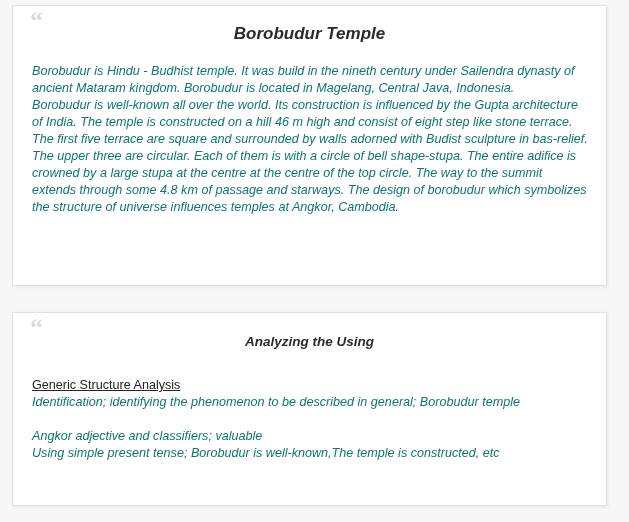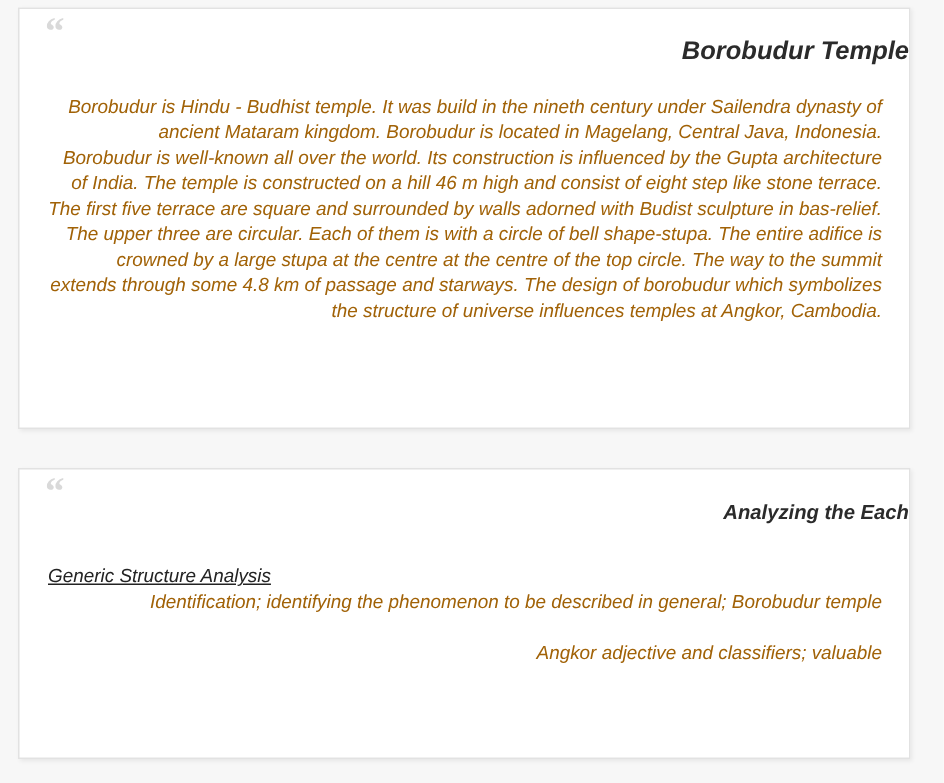--- a/index.html
+++ b/index.html
@@ -44,55 +44,54 @@
     top: 2px;
     font-family: "Liberation Serif", "DejaVu Serif", serif;
     font-size: 26px;
     font-weight: bold;
     color: #d9d9d9;
     line-height: 1;
     letter-spacing: 0px;
     user-select: none;
   }
   .card-title {
-    text-align: right;
+    text-align: center;
     font-family: "Liberation Sans", "DejaVu Sans", sans-serif;
     font-weight: bold;
     font-style: italic;
     color: #2b2b2b;
     margin: 0;
   }
   .card-1 .card-title {
     font-size: 17px;
     padding-top: 18px;
   }
   .card-2 .card-title {
     font-size: 13.5px;
     padding-top: 21px;
   }
   .body-text {
     font-family: "Liberation Sans", "DejaVu Sans", sans-serif;
     font-style: italic;
     font-size: 12.6px;
     line-height: 17px;
-    color: #a16207;
-    text-align: right;
+    color: #0f766e;
+    text-align: left;
   }
   .card-1 .body-wrap {
     padding: 19px 18px 0 19px;
   }
   .card-2 .body-wrap {
     padding: 26px 18px 0 19px;
   }
   .para {
     margin: 0;
   }
   .sub-heading {
     font-family: "Liberation Sans", "DejaVu Sans", sans-serif;
-    font-style: italic;
     font-size: 12.6px;
     line-height: 17px;
     color: #232323;
     text-decoration: underline;
     margin: 0;
     display: inline-block;
   }
   .spacer {
     height: 17px;
   }
@@ -110,31 +109,32 @@
 
     <div class="body-wrap">
       <p class="body-text para">Borobudur is Hindu - Budhist temple. It was build in the nineth century under Sailendra dynasty of ancient Mataram kingdom. Borobudur is located in Magelang, Central Java, Indonesia.</p>
       <p class="body-text para">Borobudur is well-known all over the world. Its construction is influenced by the Gupta architecture of India. The temple is constructed on a hill 46 m high and consist of eight step like stone terrace. The first five terrace are square and surrounded by walls adorned with Budist sculpture in bas-relief. The upper three are circular. Each of them is with a circle of bell shape-stupa. The entire adifice is crowned by a large stupa at the centre at the centre of the top circle. The way to the summit extends through some 4.8 km of passage and starways. The design of borobudur which symbolizes the structure of universe influences temples at Angkor, Cambodia.</p>
     </div>
   </div>
 
   <div class="card card-2">
     <span class="quote-mark">“</span>
 
-    <div class="card-title">Analyzing the Each</div>
+    <div class="card-title">Analyzing the Using</div>
 
     <div class="body-wrap">
 
       <div class="analysis-block">
         <div><span class="sub-heading">Generic Structure Analysis</span></div>
         <p class="body-text para">Identification; identifying the phenomenon to be described in general; Borobudur temple</p>
       </div>
 
       <div class="spacer"></div>
 
       <div class="analysis-block">
         <p class="body-text para">Angkor adjective and classifiers; valuable</p>
+        <p class="body-text para">Using simple present tense; Borobudur is well-known,The temple is constructed, etc</p>
       </div>
 
     </div>
   </div>
 
 </div>
 
 </body></html>

